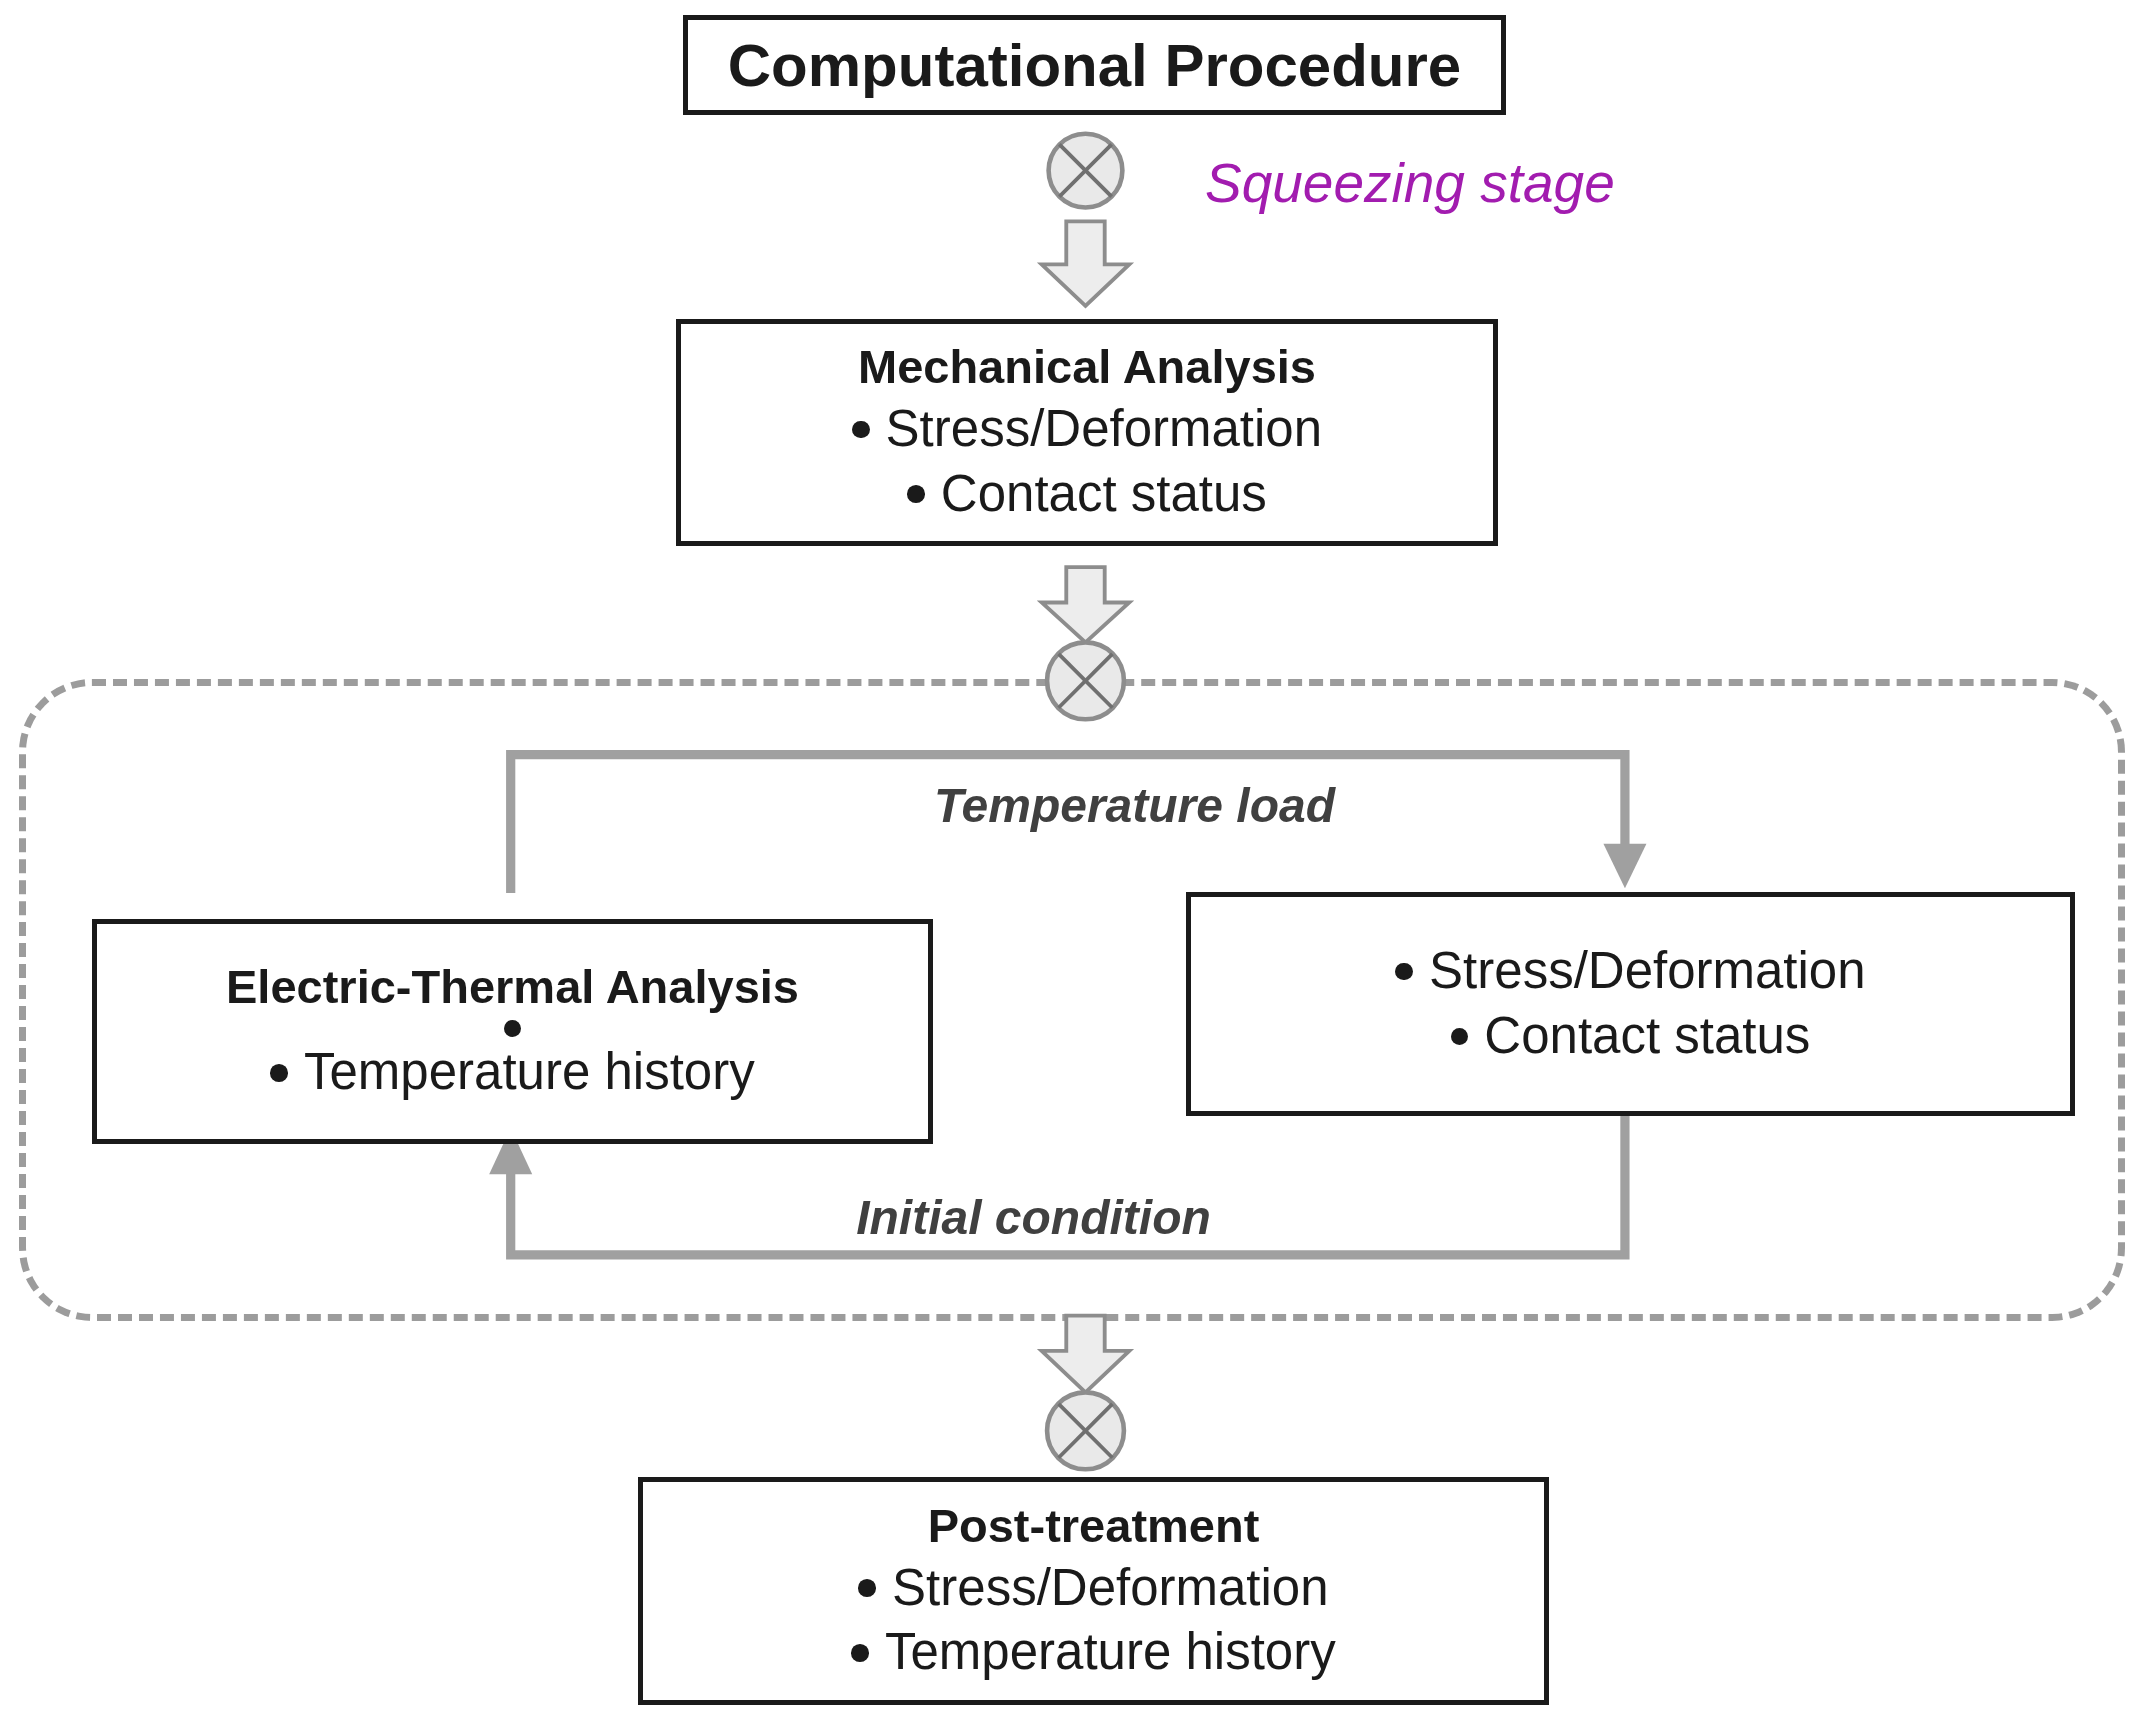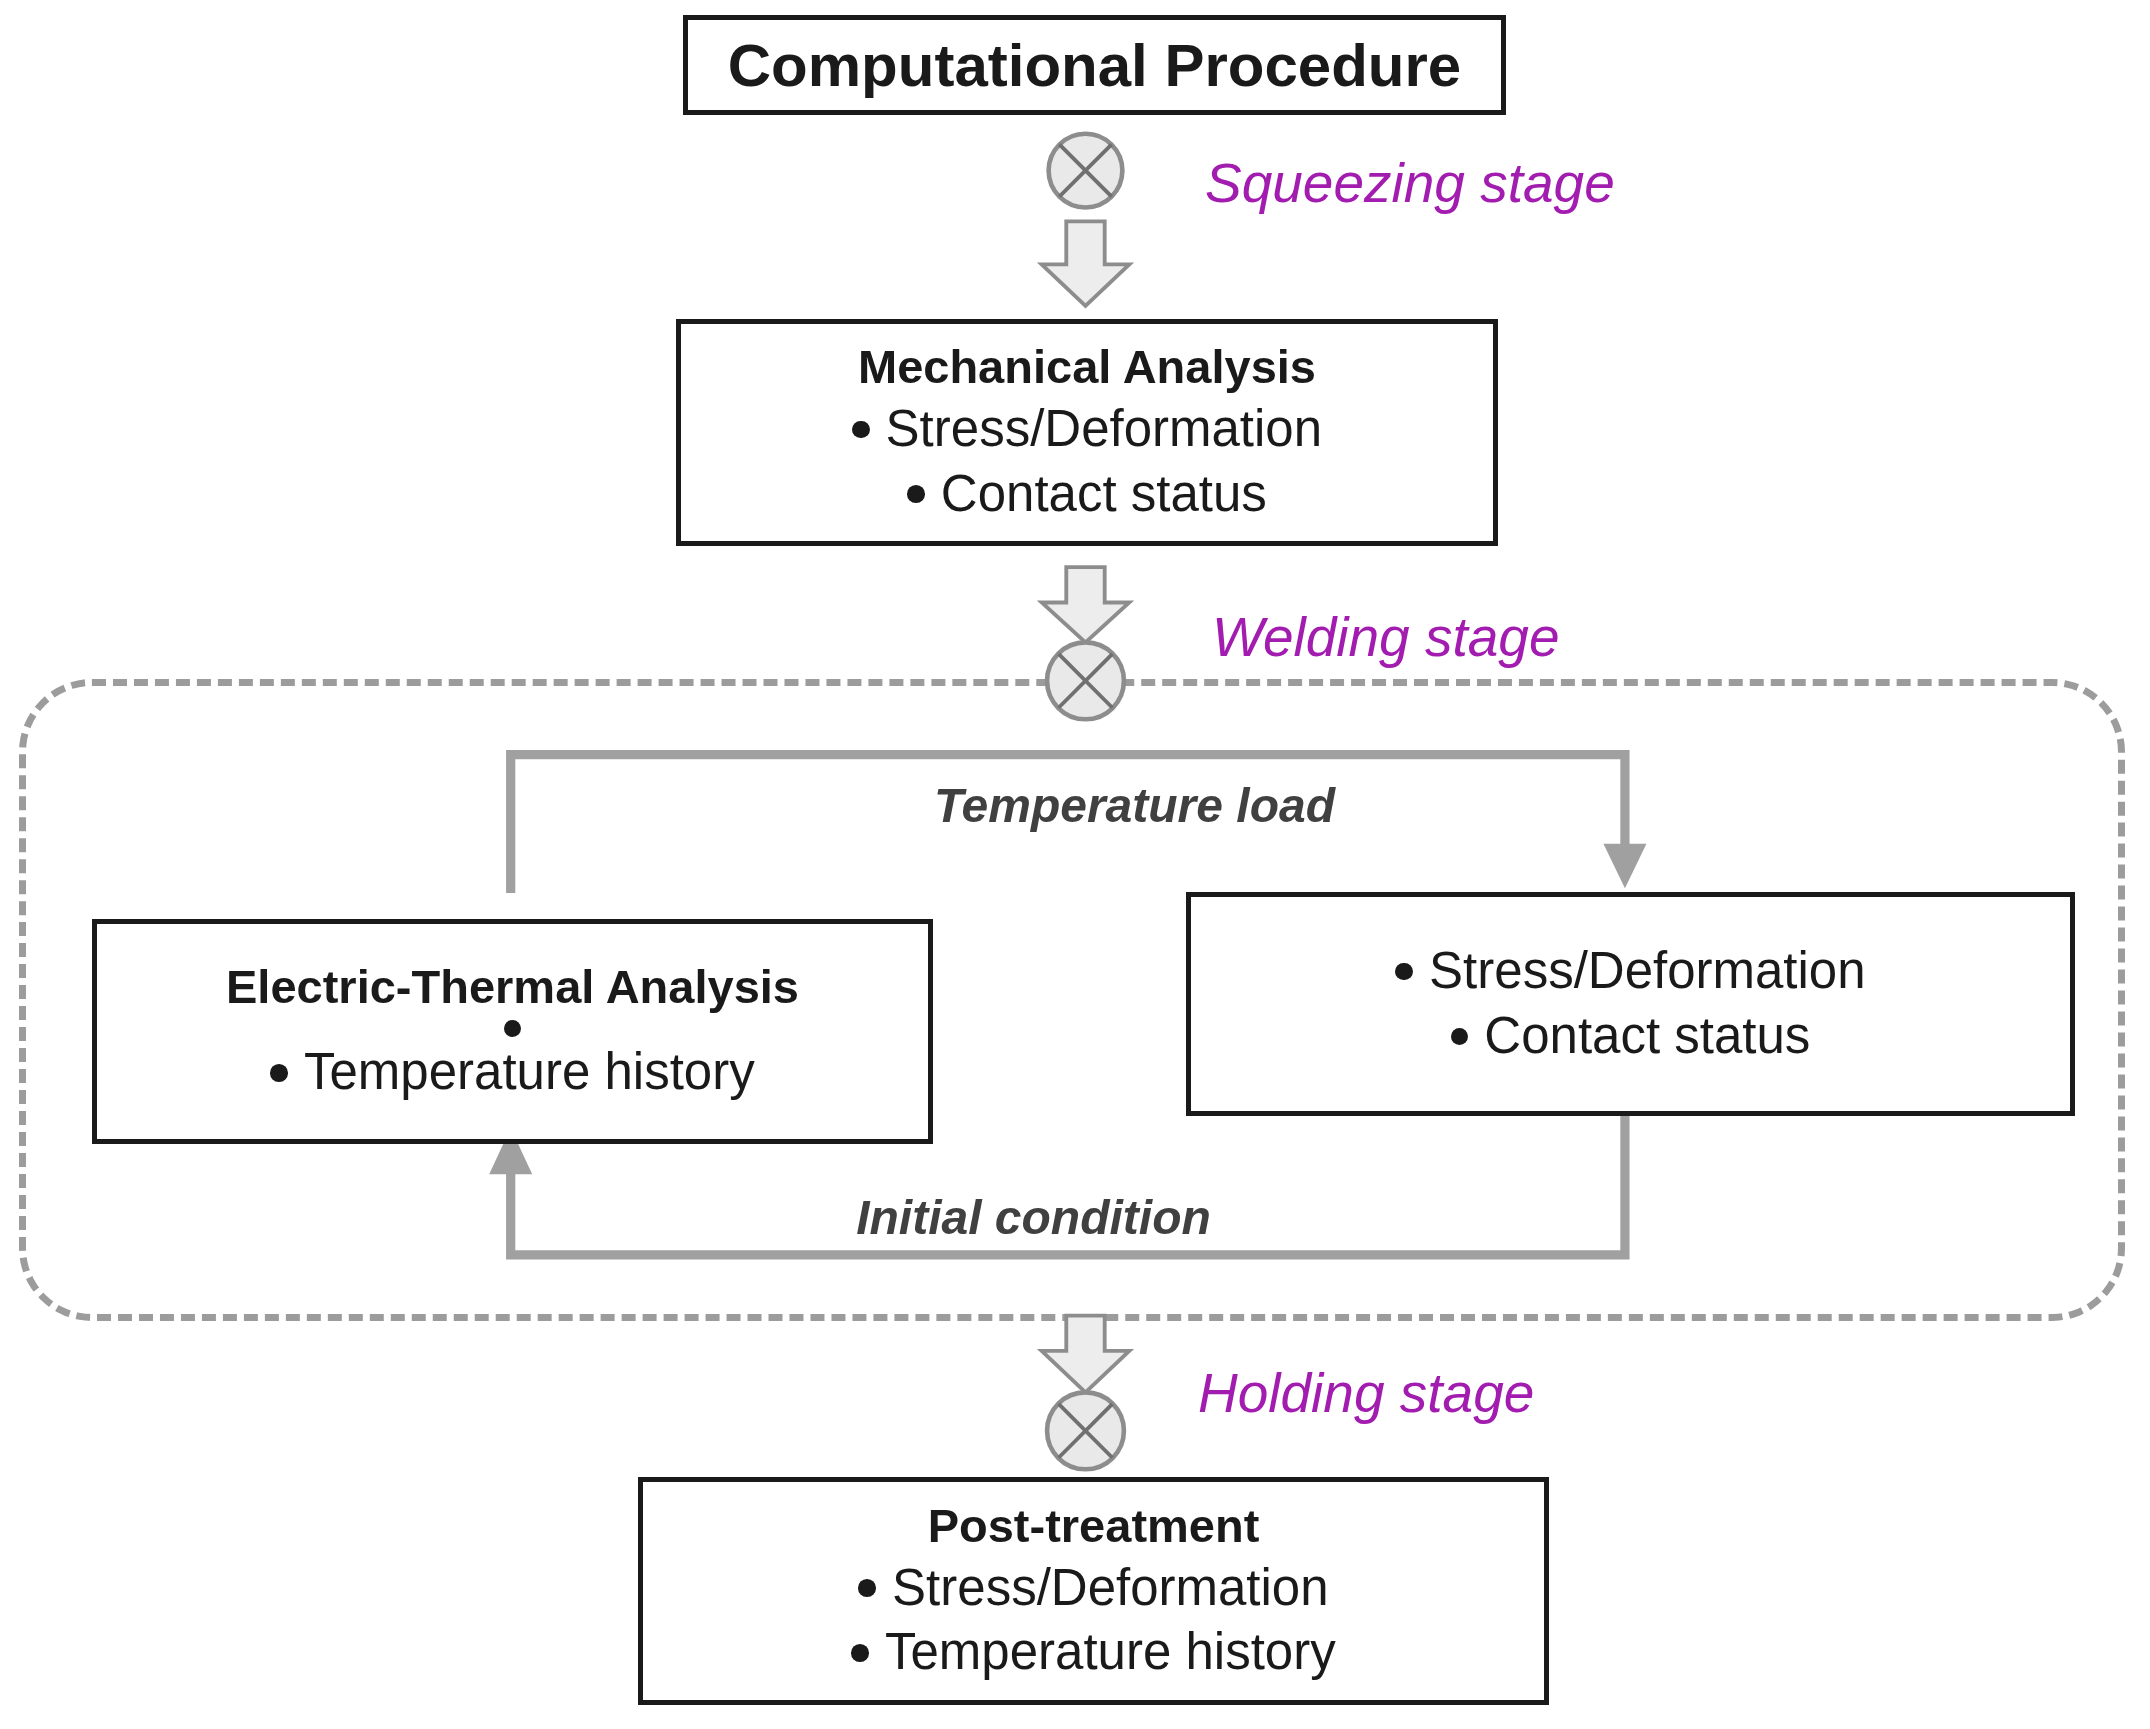--- a/index.html
+++ b/index.html
@@ -154,22 +154,20 @@
       <line x1="1377" y1="1827" x2="1447" y2="1897" stroke="#707070" stroke-width="5"></line>
       <line x1="1447" y1="1827" x2="1377" y2="1897" stroke="#707070" stroke-width="5"></line>
     </g>
   </svg>
 
   <div class="node-box" id="title-box">
     <div class="node-title main-title">Computational Procedure</div>
   </div>
 
   <div class="stage-label" id="squeeze-label">Squeezing stage</div>
-  <div class="stage-label" id="weld-label">Welding stage</div>
-  <div class="stage-label" id="hold-label">Holding stage</div>
 
   <div class="node-box" id="mech-box">
     <div class="node-title">Mechanical Analysis</div>
     <div class="bullet-line">
       <span class="bullet-dot"></span>
       <span>Stress/Deformation</span>
     </div>
     <div class="bullet-line">
       <span class="bullet-dot"></span>
       <span>Contact status</span>

